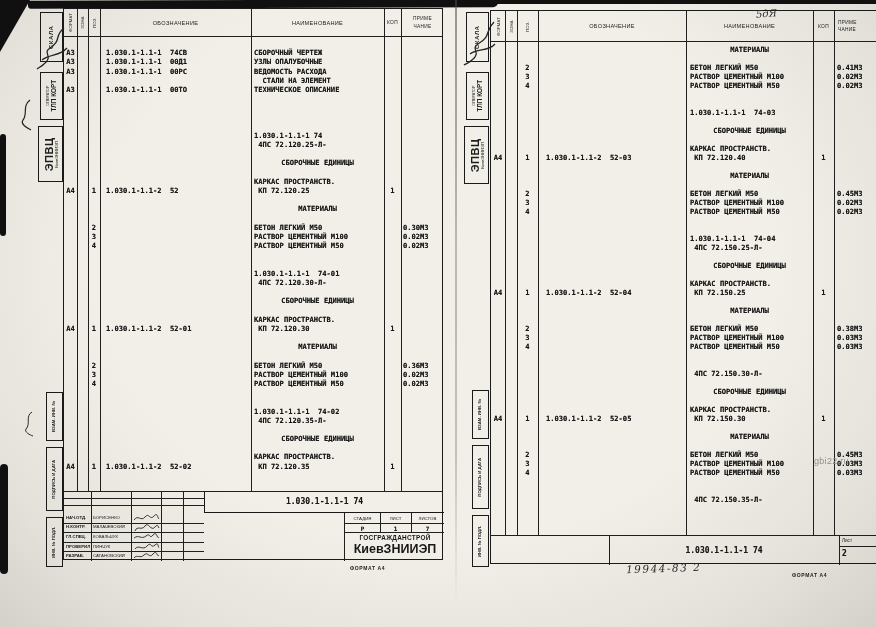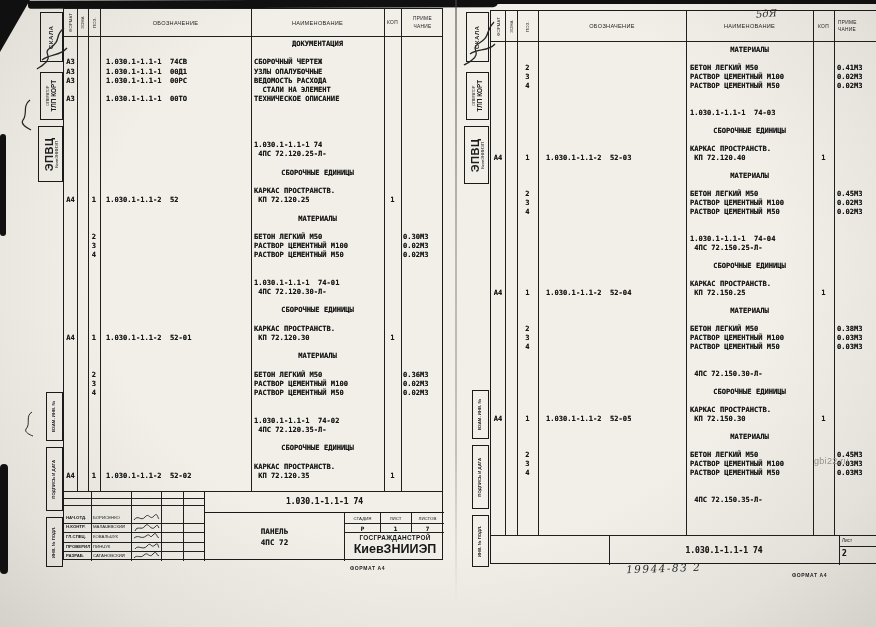--- a/index.html
+++ b/index.html
@@ -129,29 +129,20 @@
         <span>ПРИМЕ</span>
         <span>ЧАНИЕ</span>
       </div>
 
       <div class="tbody" id="lp-body" style="top:27px;height:455px;padding-top:3px;">
           <div class="trow">
             <span class="cf"></span>
             <span class="cz"></span>
             <span class="cp"></span>
             <span class="cd"></span>
-            <span class="cn ctr">ДОКУМЕНТАЦИЯ</span>
-            <span class="cq"></span>
-            <span class="cr"></span>
-          </div>
-          <div class="trow">
-            <span class="cf"></span>
-            <span class="cz"></span>
-            <span class="cp"></span>
-            <span class="cd"></span>
             <span class="cn"></span>
             <span class="cq"></span>
             <span class="cr"></span>
           </div>
           <div class="trow">
             <span class="cf">А3</span>
             <span class="cz"></span>
             <span class="cp"></span>
             <span class="cd">1.030.1-1.1-1  74СВ</span>
             <span class="cn">СБОРОЧНЫЙ ЧЕРТЕЖ</span>
@@ -607,24 +598,20 @@
               <path d="M1,5 C6,1 8,7 13,3 S16,7 20,2 S24,7 26,4" fill="none" stroke="#222" stroke-width=".9"></path>
             </svg>
           <svg class="sig" style="left:69px;top:29.8px;" width="27" height="8">
               <path d="M2,6 C5,1 10,8 14,3 S18,6 22,2 S25,6 26,4" fill="none" stroke="#222" stroke-width=".9"></path>
             </svg>
           <svg class="sig" style="left:69px;top:39.4px;" width="27" height="8">
               <path d="M1,6 C4,2 7,7 11,3 S16,7 20,2 S24,6 26,3" fill="none" stroke="#222" stroke-width=".9"></path>
             </svg>
         </div>
 
-        <div class="tb-cell mono" style="left:140px;top:22px;width:140px;height:48px;border-left:1px solid;display:flex;flex-direction:column;align-items:center;justify-content:center;font-size:7.6px;line-height:1.5;">
-          <div>ПАНЕЛЬ</div>
-          <div>4ПС 72</div>
-        </div>
 
         <div class="abs" style="left:280px;top:22px;width:100px;height:48px;border-left:1px solid #1f1f1f;box-sizing:border-box;">
           <div class="hl" style="top:10px;"></div>
             <div class="hl" style="top:19px;"></div>
           <div class="vl" style="left:35px;height:19px;"></div>
             <div class="vl" style="left:66px;height:19px;"></div>
           <div class="abs" style="left:0;top:2.5px;width:35px;text-align:center;font-size:4.4px;">СТАДИЯ</div>
           <div class="abs" style="left:35px;top:2.5px;width:31px;text-align:center;font-size:4.4px;">ЛИСТ</div>
           <div class="abs" style="left:66px;top:2.5px;width:33px;text-align:center;font-size:4.4px;">ЛИСТОВ</div>
           <div class="abs mono" style="left:0;top:11.5px;width:35px;text-align:center;font-size:6px;">Р</div>

